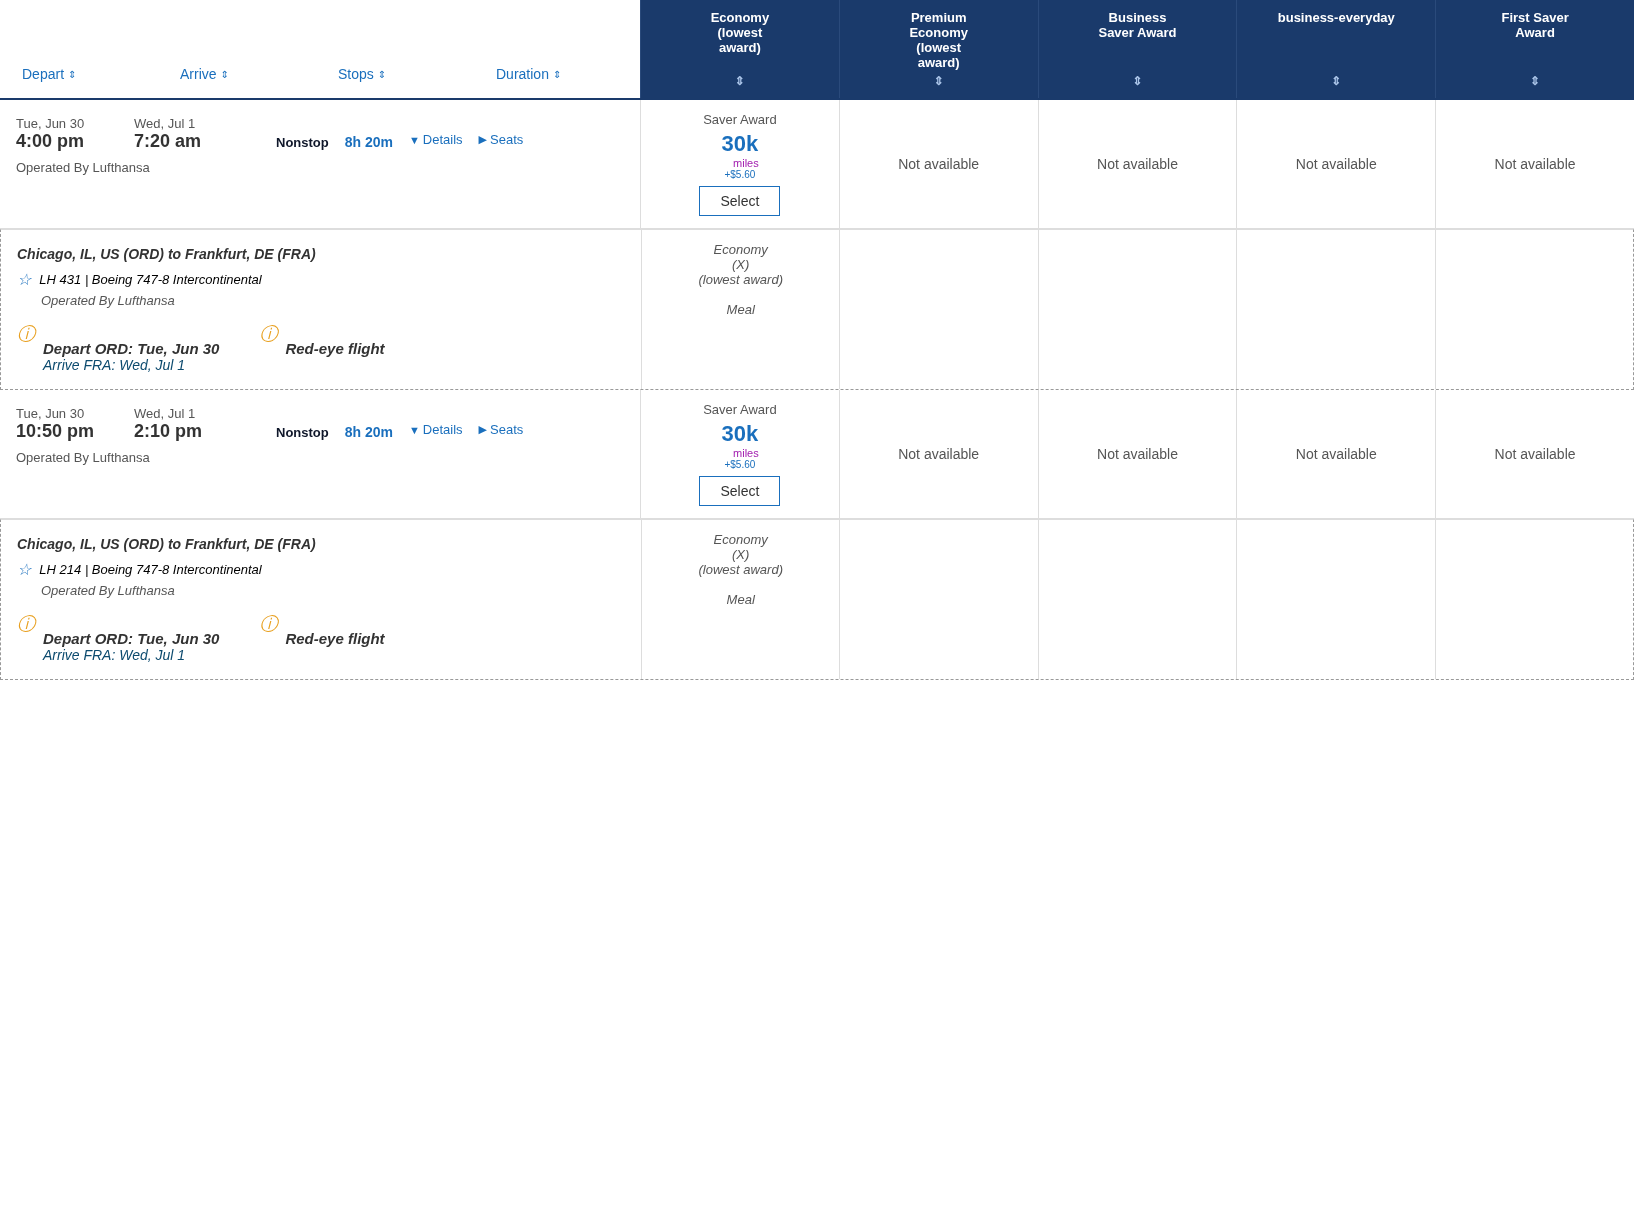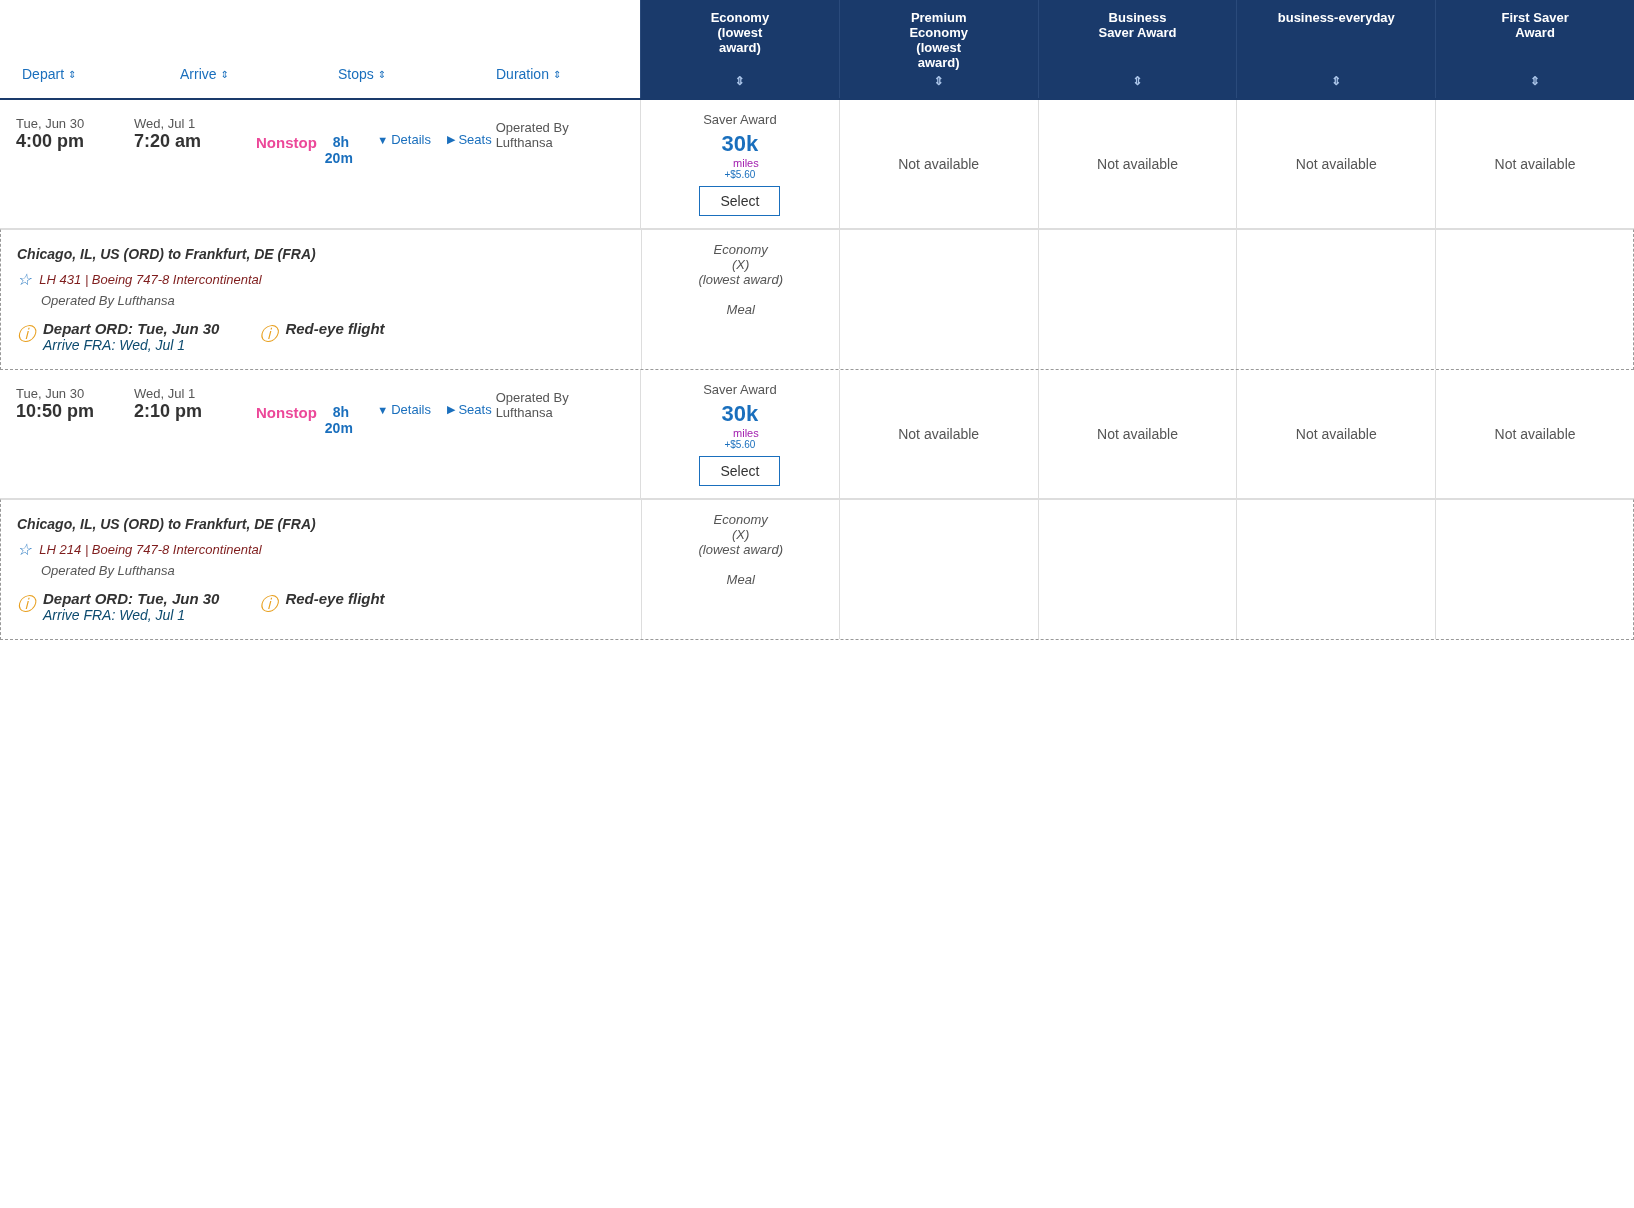--- a/index.html
+++ b/index.html
@@ -66,24 +66,24 @@
     .flight-row {
       display: flex;
       border-bottom: 1px solid #ddd;
       min-height: 120px;
     }
 
     .flight-left {
       flex: 0 0 640px;
       padding: 16px 16px;
       display: flex;
-      flex-direction: row;
+      flex-direction: column;
       gap: 4px;
     }
-    .flight-nonstop { font-size: 15px; font-weight: bold; color: #ec4899; margin-left: 4px; }
+    .flight-nonstop { font-size: 13px; font-weight: bold; color: #0f172a; margin-left: 24px; }
     .flight-duration { color: #1a6fbd; font-size: 14px; font-weight: bold; margin-left: 8px; }
 
     .details-link, .seats-link {
       color: #1a6fbd;
       cursor: pointer;
       font-size: 13px;
       display: flex;
       align-items: center;
       gap: 3px;
     }
@@ -148,41 +148,41 @@
     }
 
     .flight-info-row {
       display: flex;
       align-items: center;
       gap: 8px;
       margin-bottom: 4px;
     }
 
     .star-icon { color: #1a6fbd; font-size: 16px; }
-    .flight-code { color: #7f1d1d; font-size: 13px; text-align: right; }
+    .flight-code { color: #000000; font-size: 13px; text-align: right; }
 
     .depart-arrive {
       display: flex;
       gap: 40px;
       margin-top: 12px;
     }
 
     .depart-info, .redeye-info {
       display: flex;
       align-items: flex-start;
       gap: 8px;
     }
 
     .info-icon {
       color: #e8a020;
       font-size: 18px;
       margin-top: 2px;
     }
 
-    .depart-text { font-size: 15px; font-weight: bold; color: #333; }
+    .depart-text { font-size: 15px; font-weight: bold; color: #333; margin-top: 20px; }
     .depart-sub { font-size: 14px; color: #0c4a6e; }
 
     .details-right {
       flex: 1;
       display: flex;
     }
 
     .details-award-col {
       flex: 1;
       border-left: 1px solid #ddd;

